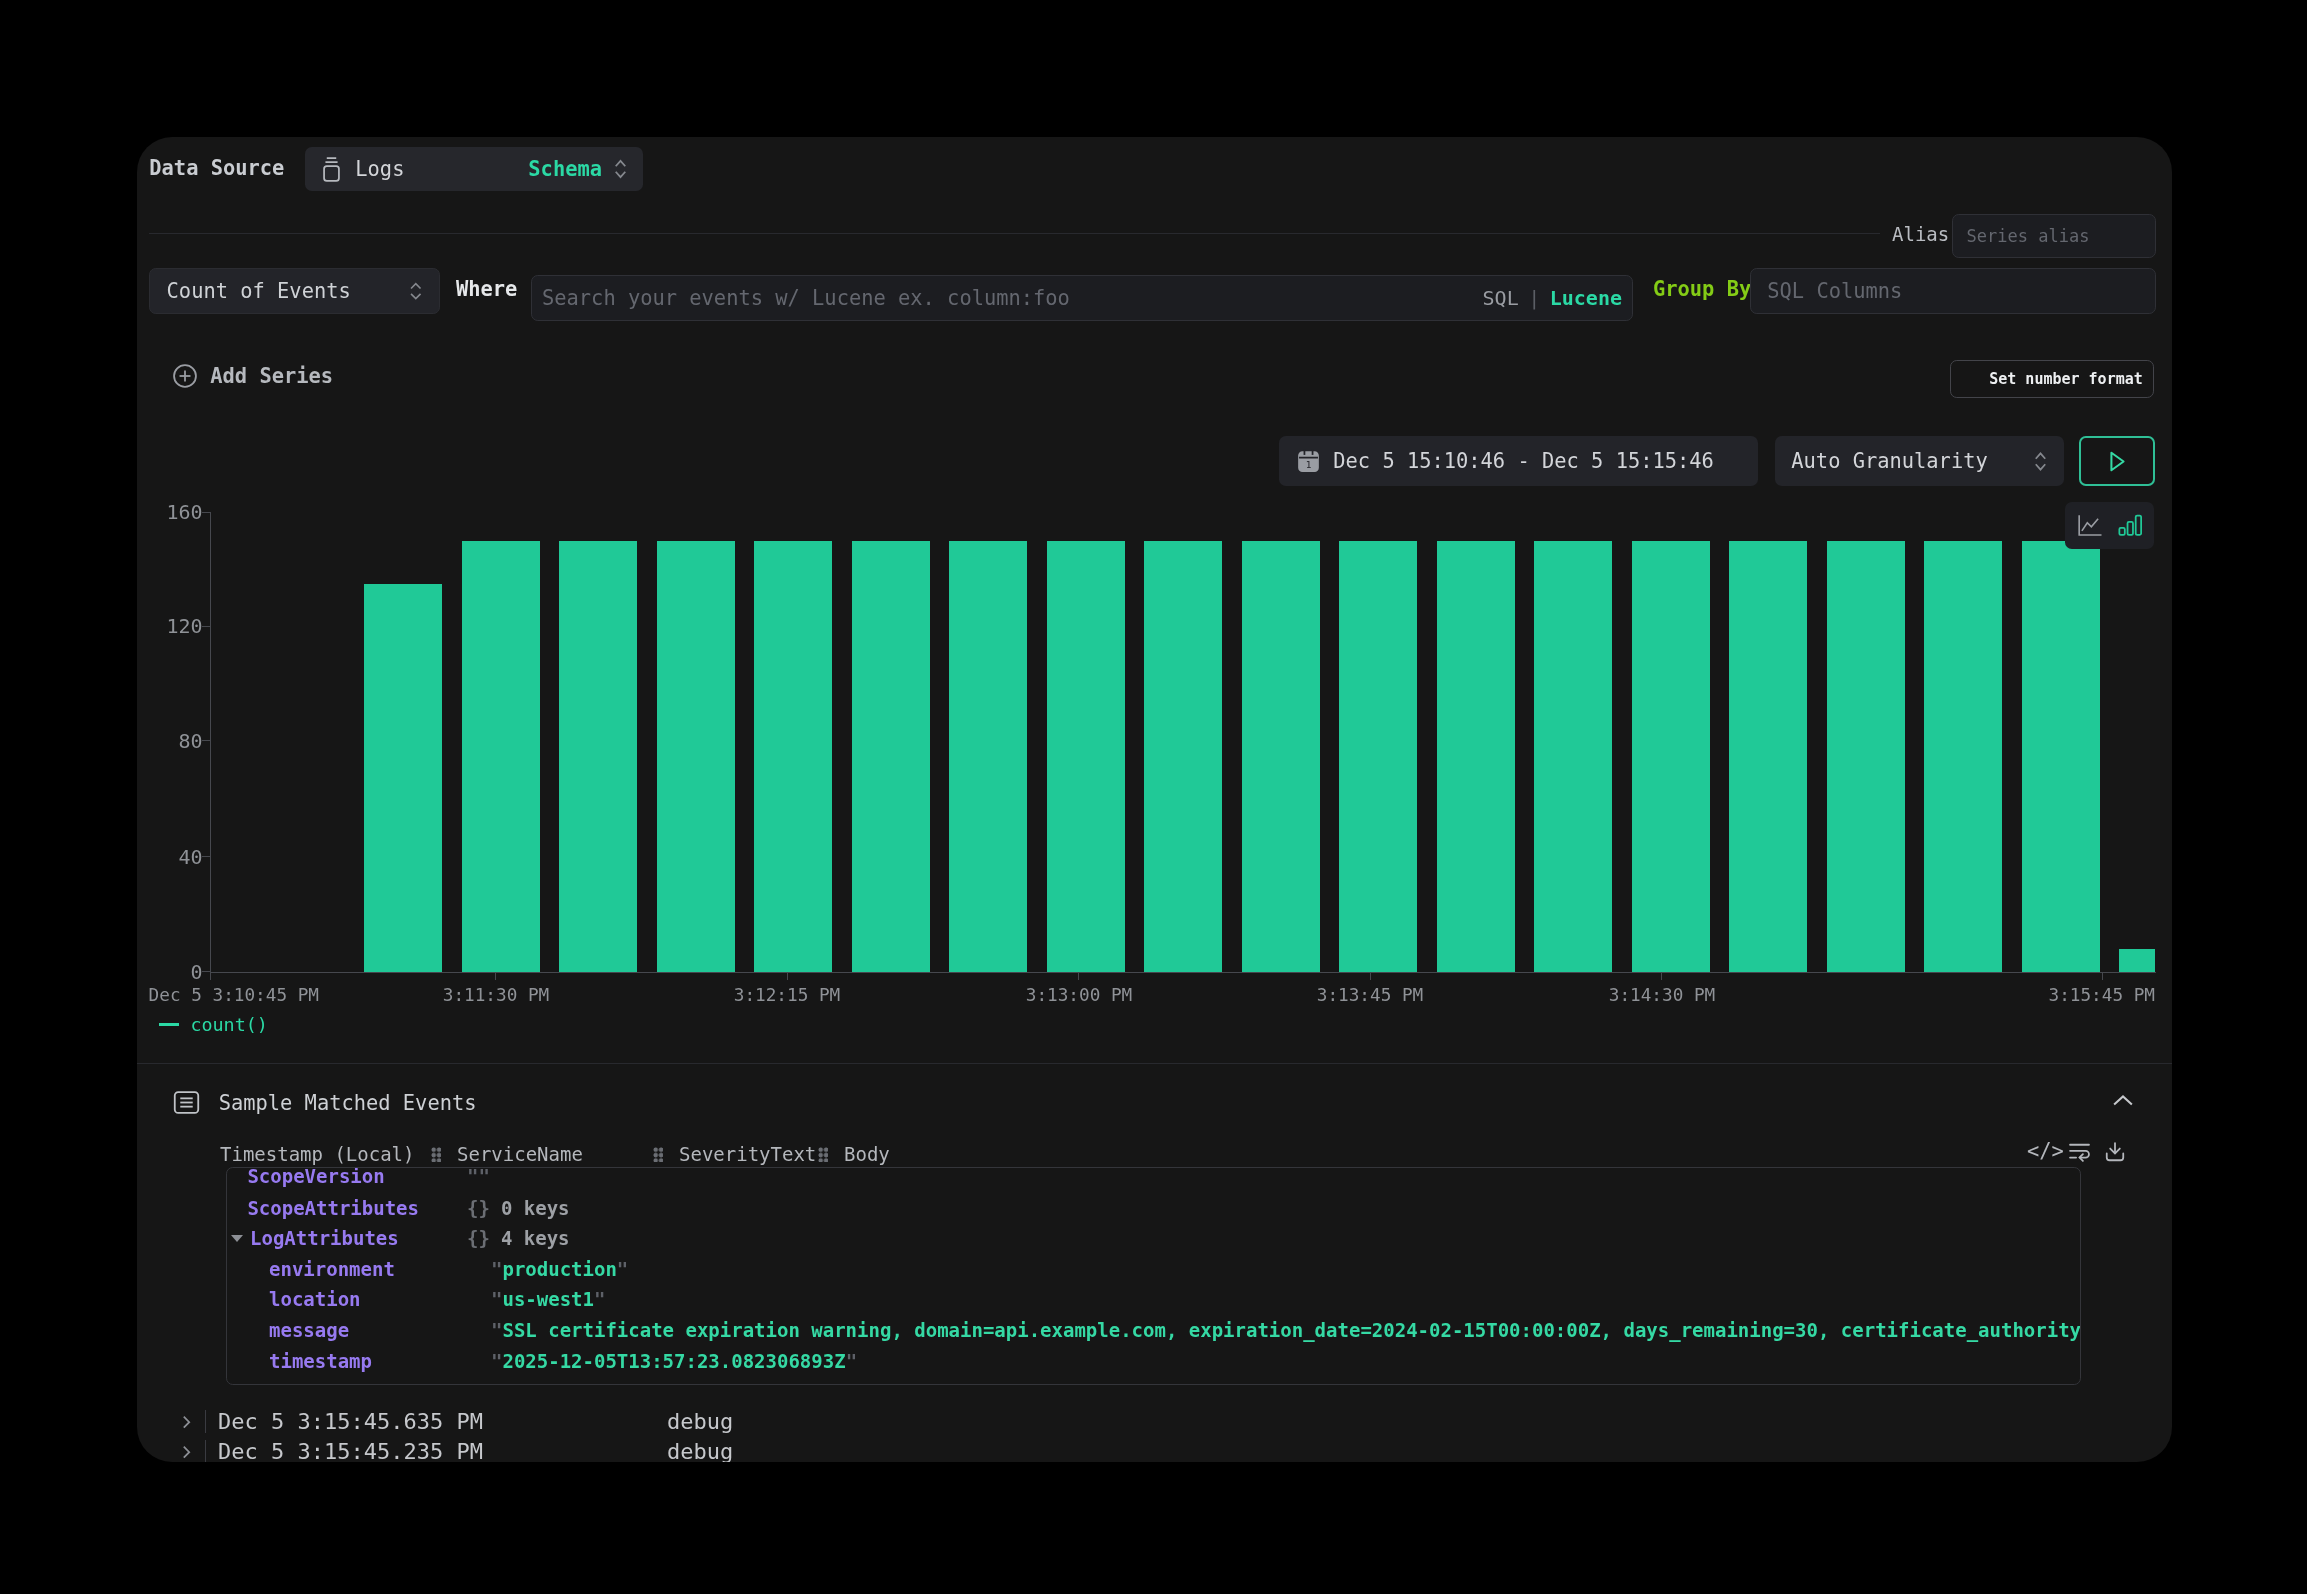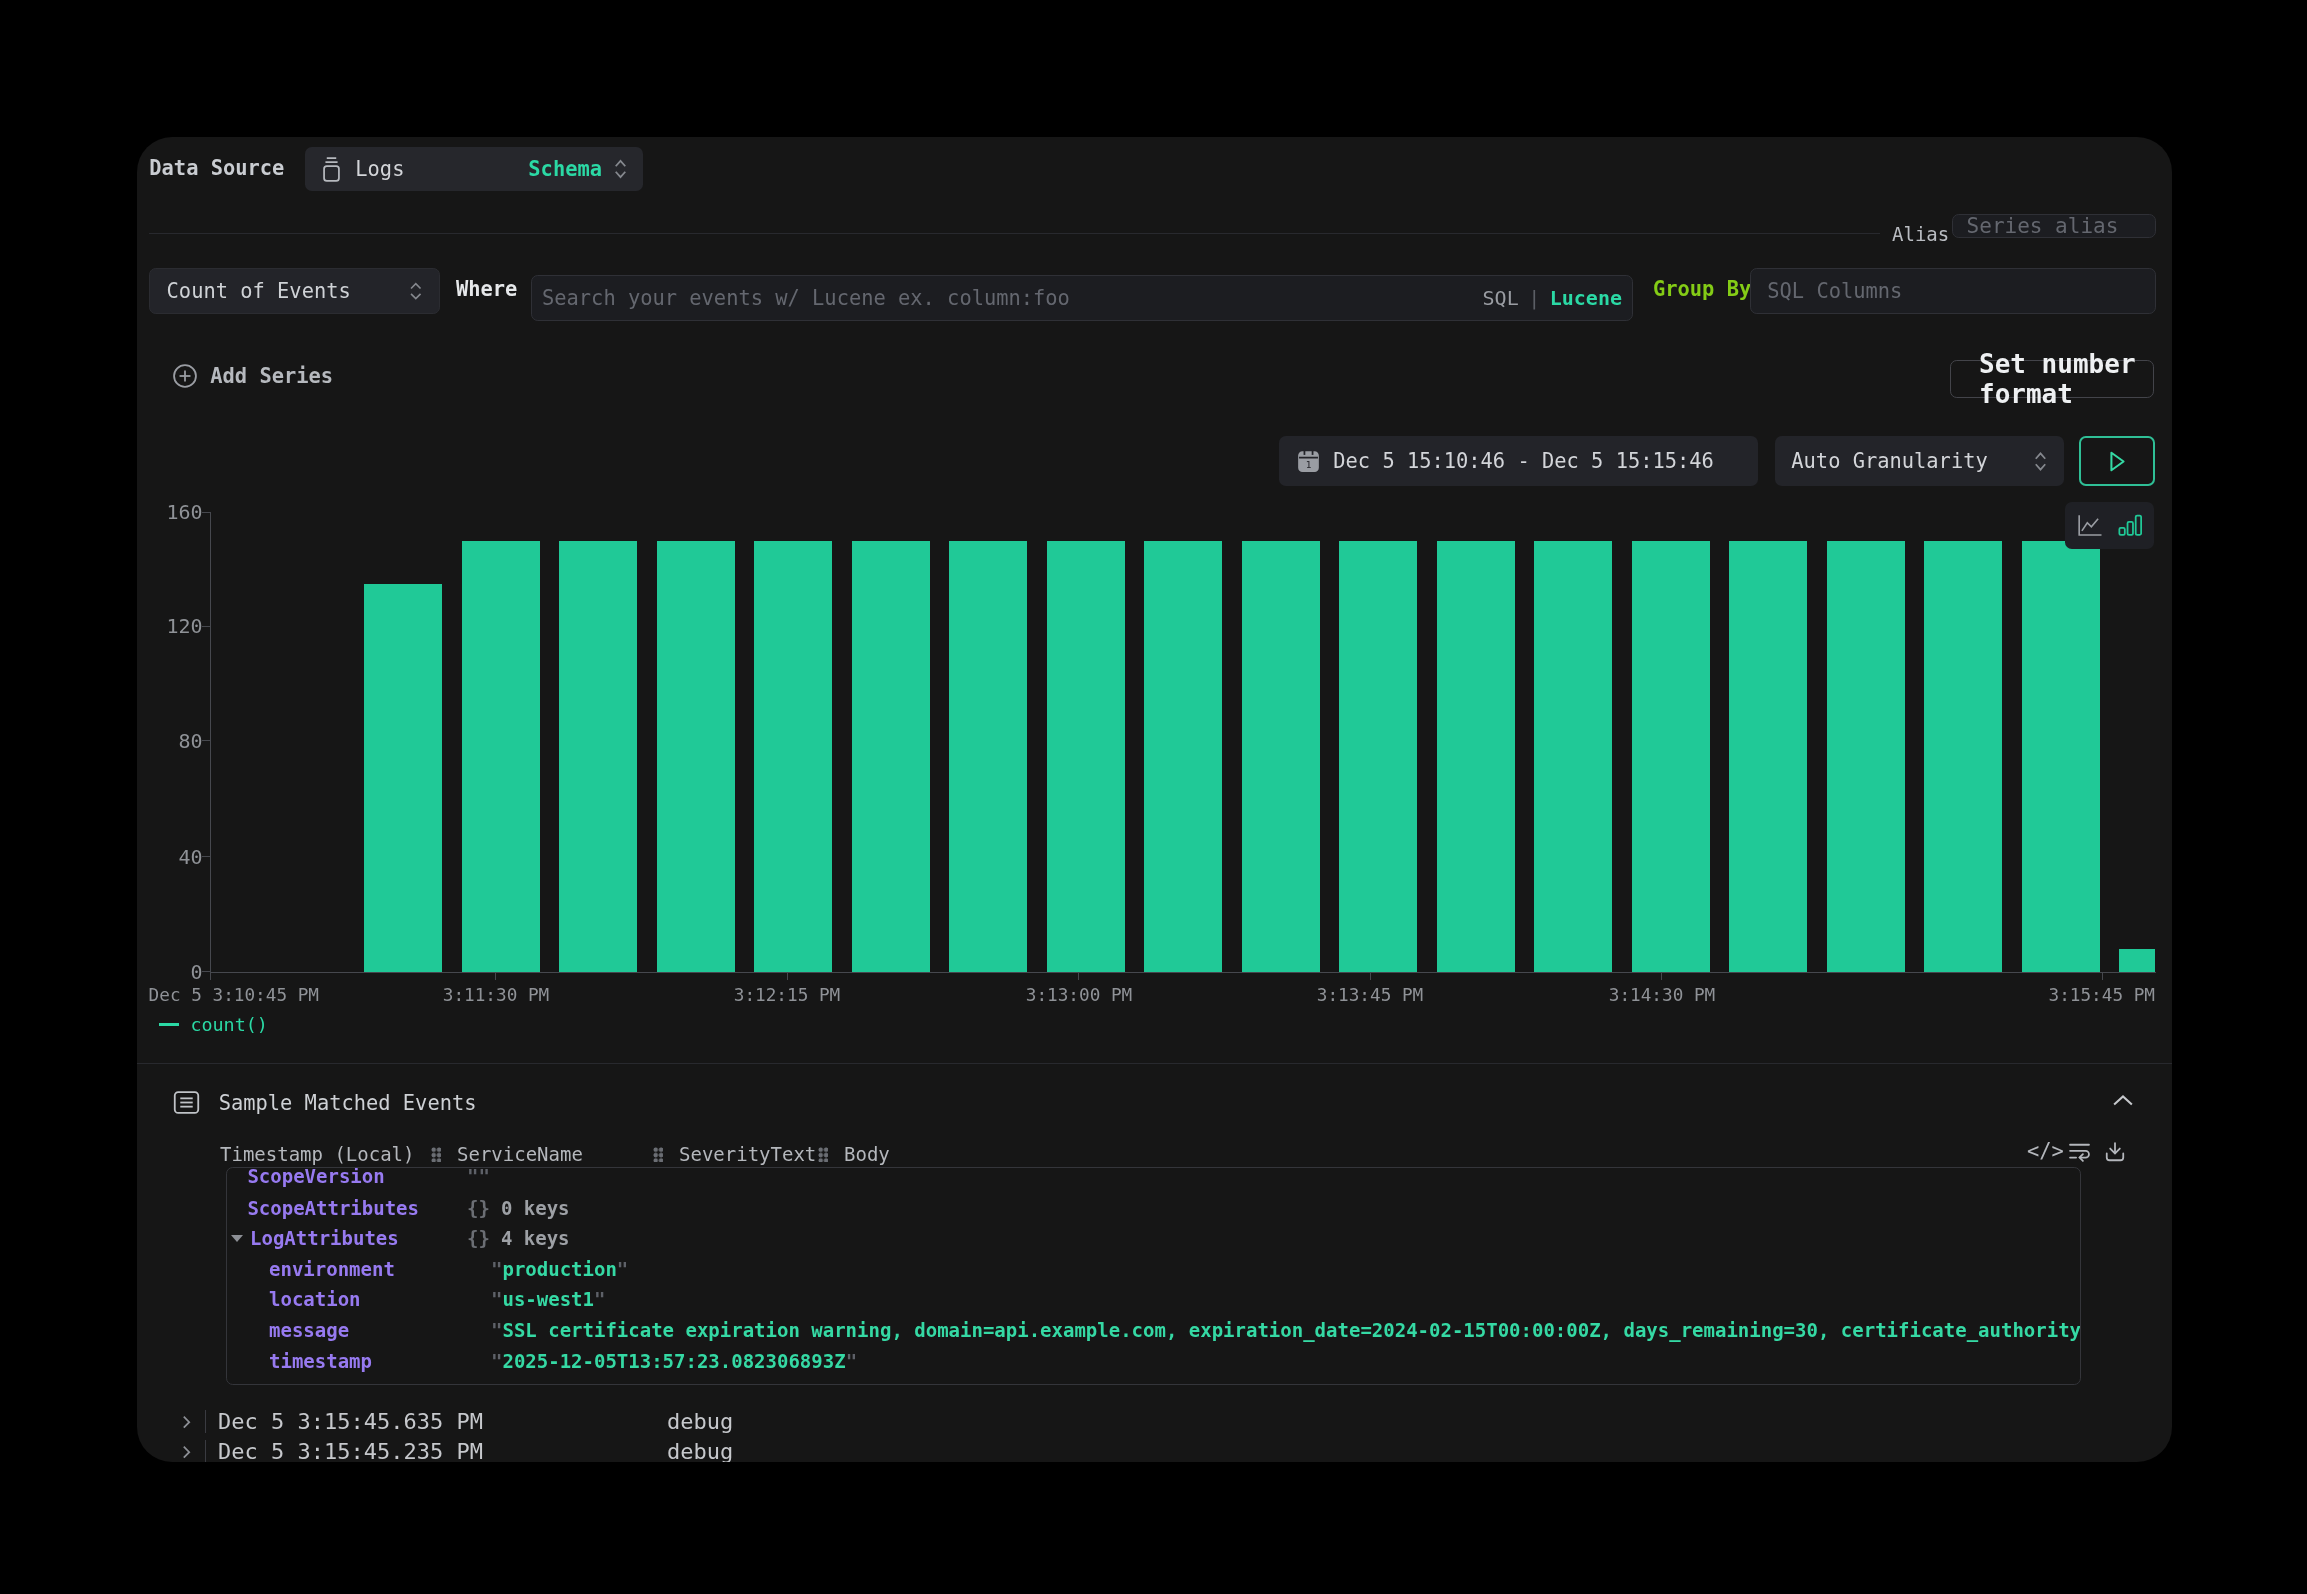--- a/index.html
+++ b/index.html
@@ -62,21 +62,21 @@
       <span style="margin-left:11px;">
         <svg width="15" height="22" viewBox="0 0 22 32" fill="none" stroke="#85888e" stroke-width="2.6">
           <polyline points="4,12 11,4 18,12"></polyline>
             <polyline points="4,20 11,28 18,20"></polyline>
         </svg>
       </span>
     </div>
 
     <div class="abs" style="left:12.3px;top:96px;width:1731px;height:1.4px;background:var(--divider);"></div>
     <div class="abs" style="left:1755px;top:86px;font-size:19px;color:#b9bcc1;">Alias</div>
-    <div class="abs inputbox" style="left:1815px;top:77px;width:204px;height:24px;padding:0 13.6px;font-size:21px;">
+    <div class="abs inputbox" style="left:1815px;top:77px;width:204px;height:44px;padding:0 13.6px;font-size:17px;">
       <span class="placeholder">Series alias</span>
     </div>
 
     <div class="abs ctlbox2" style="left:12.3px;top:131px;width:291px;height:46px;padding:0 16.3px;">
       <span>Count of Events</span>
       <span class="chev-updown">
         <svg width="13.6" height="20.4" viewBox="0 0 20 30" fill="none" stroke="#85888e" stroke-width="2.4">
           <polyline points="3,11 10,4 17,11"></polyline>
             <polyline points="3,19 10,26 17,19"></polyline>
         </svg>
@@ -100,21 +100,21 @@
       <span>
         <svg width="26" height="26" viewBox="0 0 38 38" fill="none" stroke="#9a9da3" stroke-width="2.6">
           <circle cx="19" cy="19" r="16"></circle>
             <line x1="19" y1="11" x2="19" y2="27"></line>
             <line x1="11" y1="19" x2="27" y2="19"></line>
         </svg>
       </span>
       <span class="bold" style="font-size:20.4px;">Add Series</span>
     </div>
     <div class="abs" style="left:1813px;top:223px;width:204px;height:38px;border:1.4px solid var(--border2);border-radius:6.8px;display:flex;align-items:center;justify-content:center;">
-      <span class="bold" style="font-size:26px;color:#eef0f2;margin-left:28px;">Set number format</span>
+      <span class="bold" style="font-size:15px;color:#eef0f2;margin-left:28px;">Set number format</span>
     </div>
 
     <div class="abs ctlbox" style="left:1142px;top:299px;width:479px;height:50px;padding:0 17.7px;background:var(--ctl2);">
       <span style="margin-right:13.6px;">
         <svg width="23" height="26" viewBox="0 0 34 38" fill="none" stroke="#9a9da3" stroke-width="2.6" style="font-size:30px">
           <rect x="3" y="6" width="28" height="28" rx="5" fill="#9a9da3"></rect>
           <line x1="11" y1="2" x2="11" y2="10" stroke="#232429"></line>
             <line x1="23" y1="2" x2="23" y2="10" stroke="#232429"></line>
           <line x1="3" y1="14" x2="31" y2="14" stroke="#232429"></line>
           <text x="13" y="30" font-size="14" fill="#232429" stroke="none" font-family="DejaVu Sans Mono,monospace">1</text>

